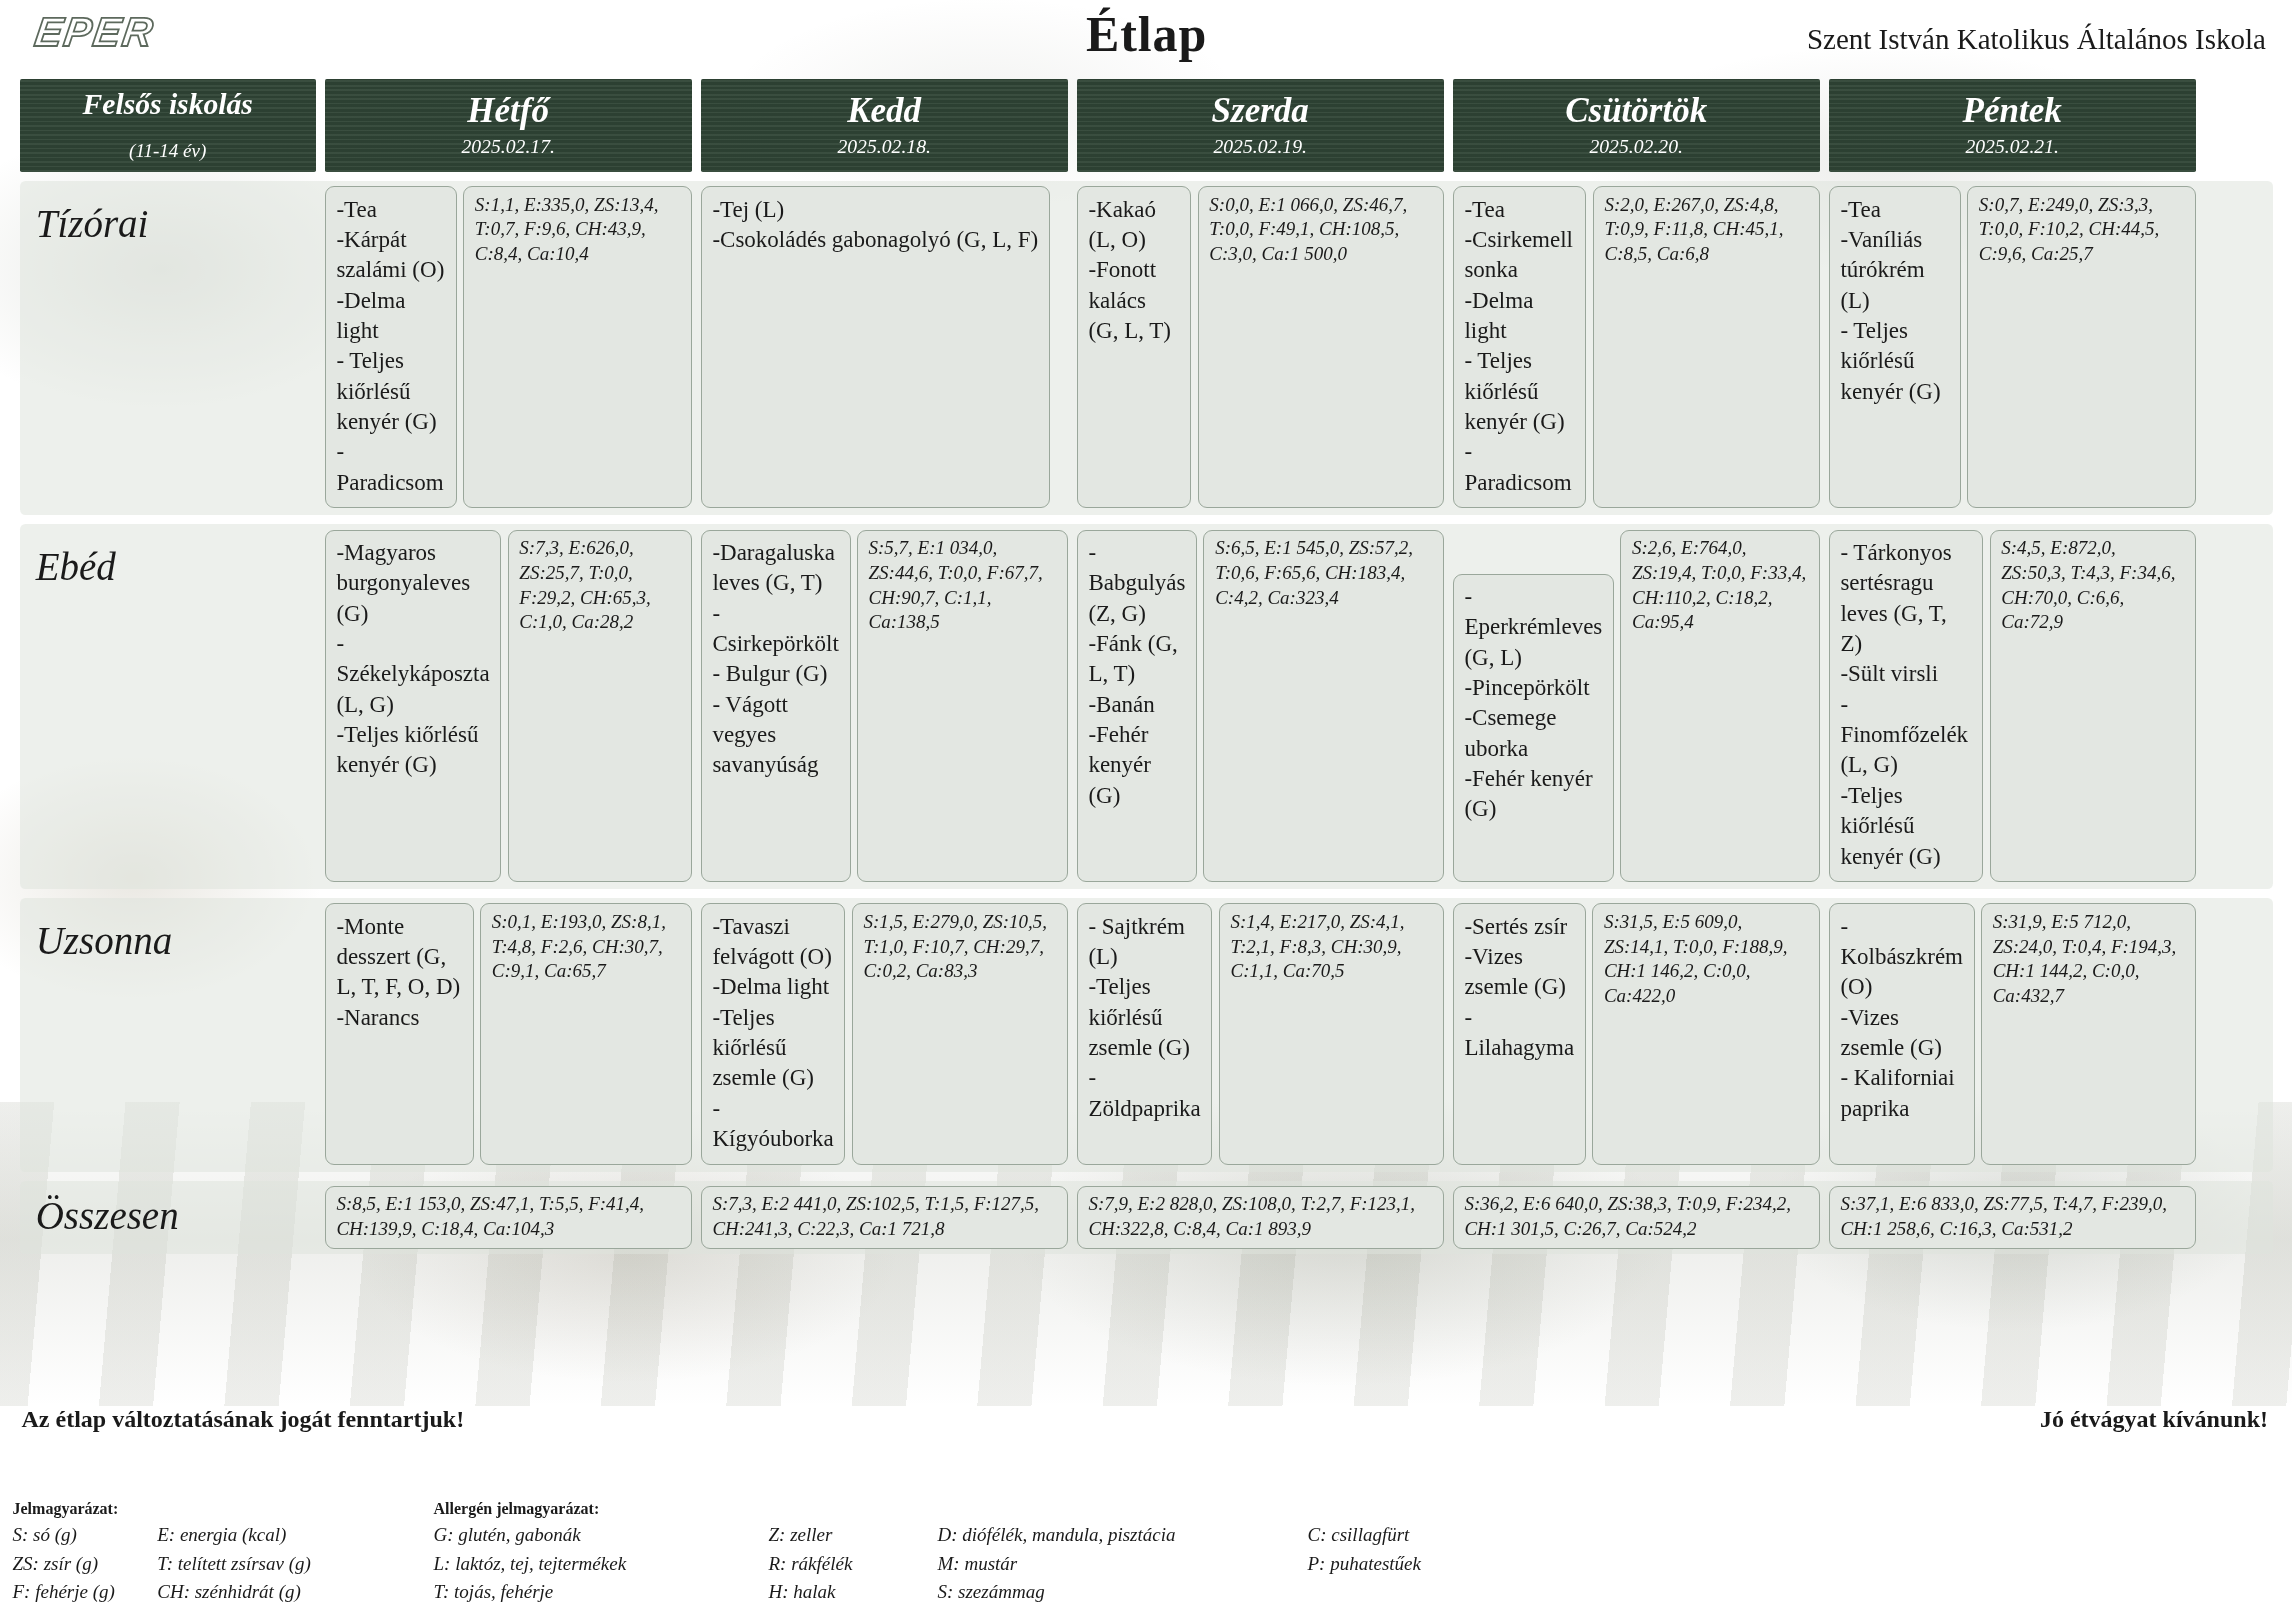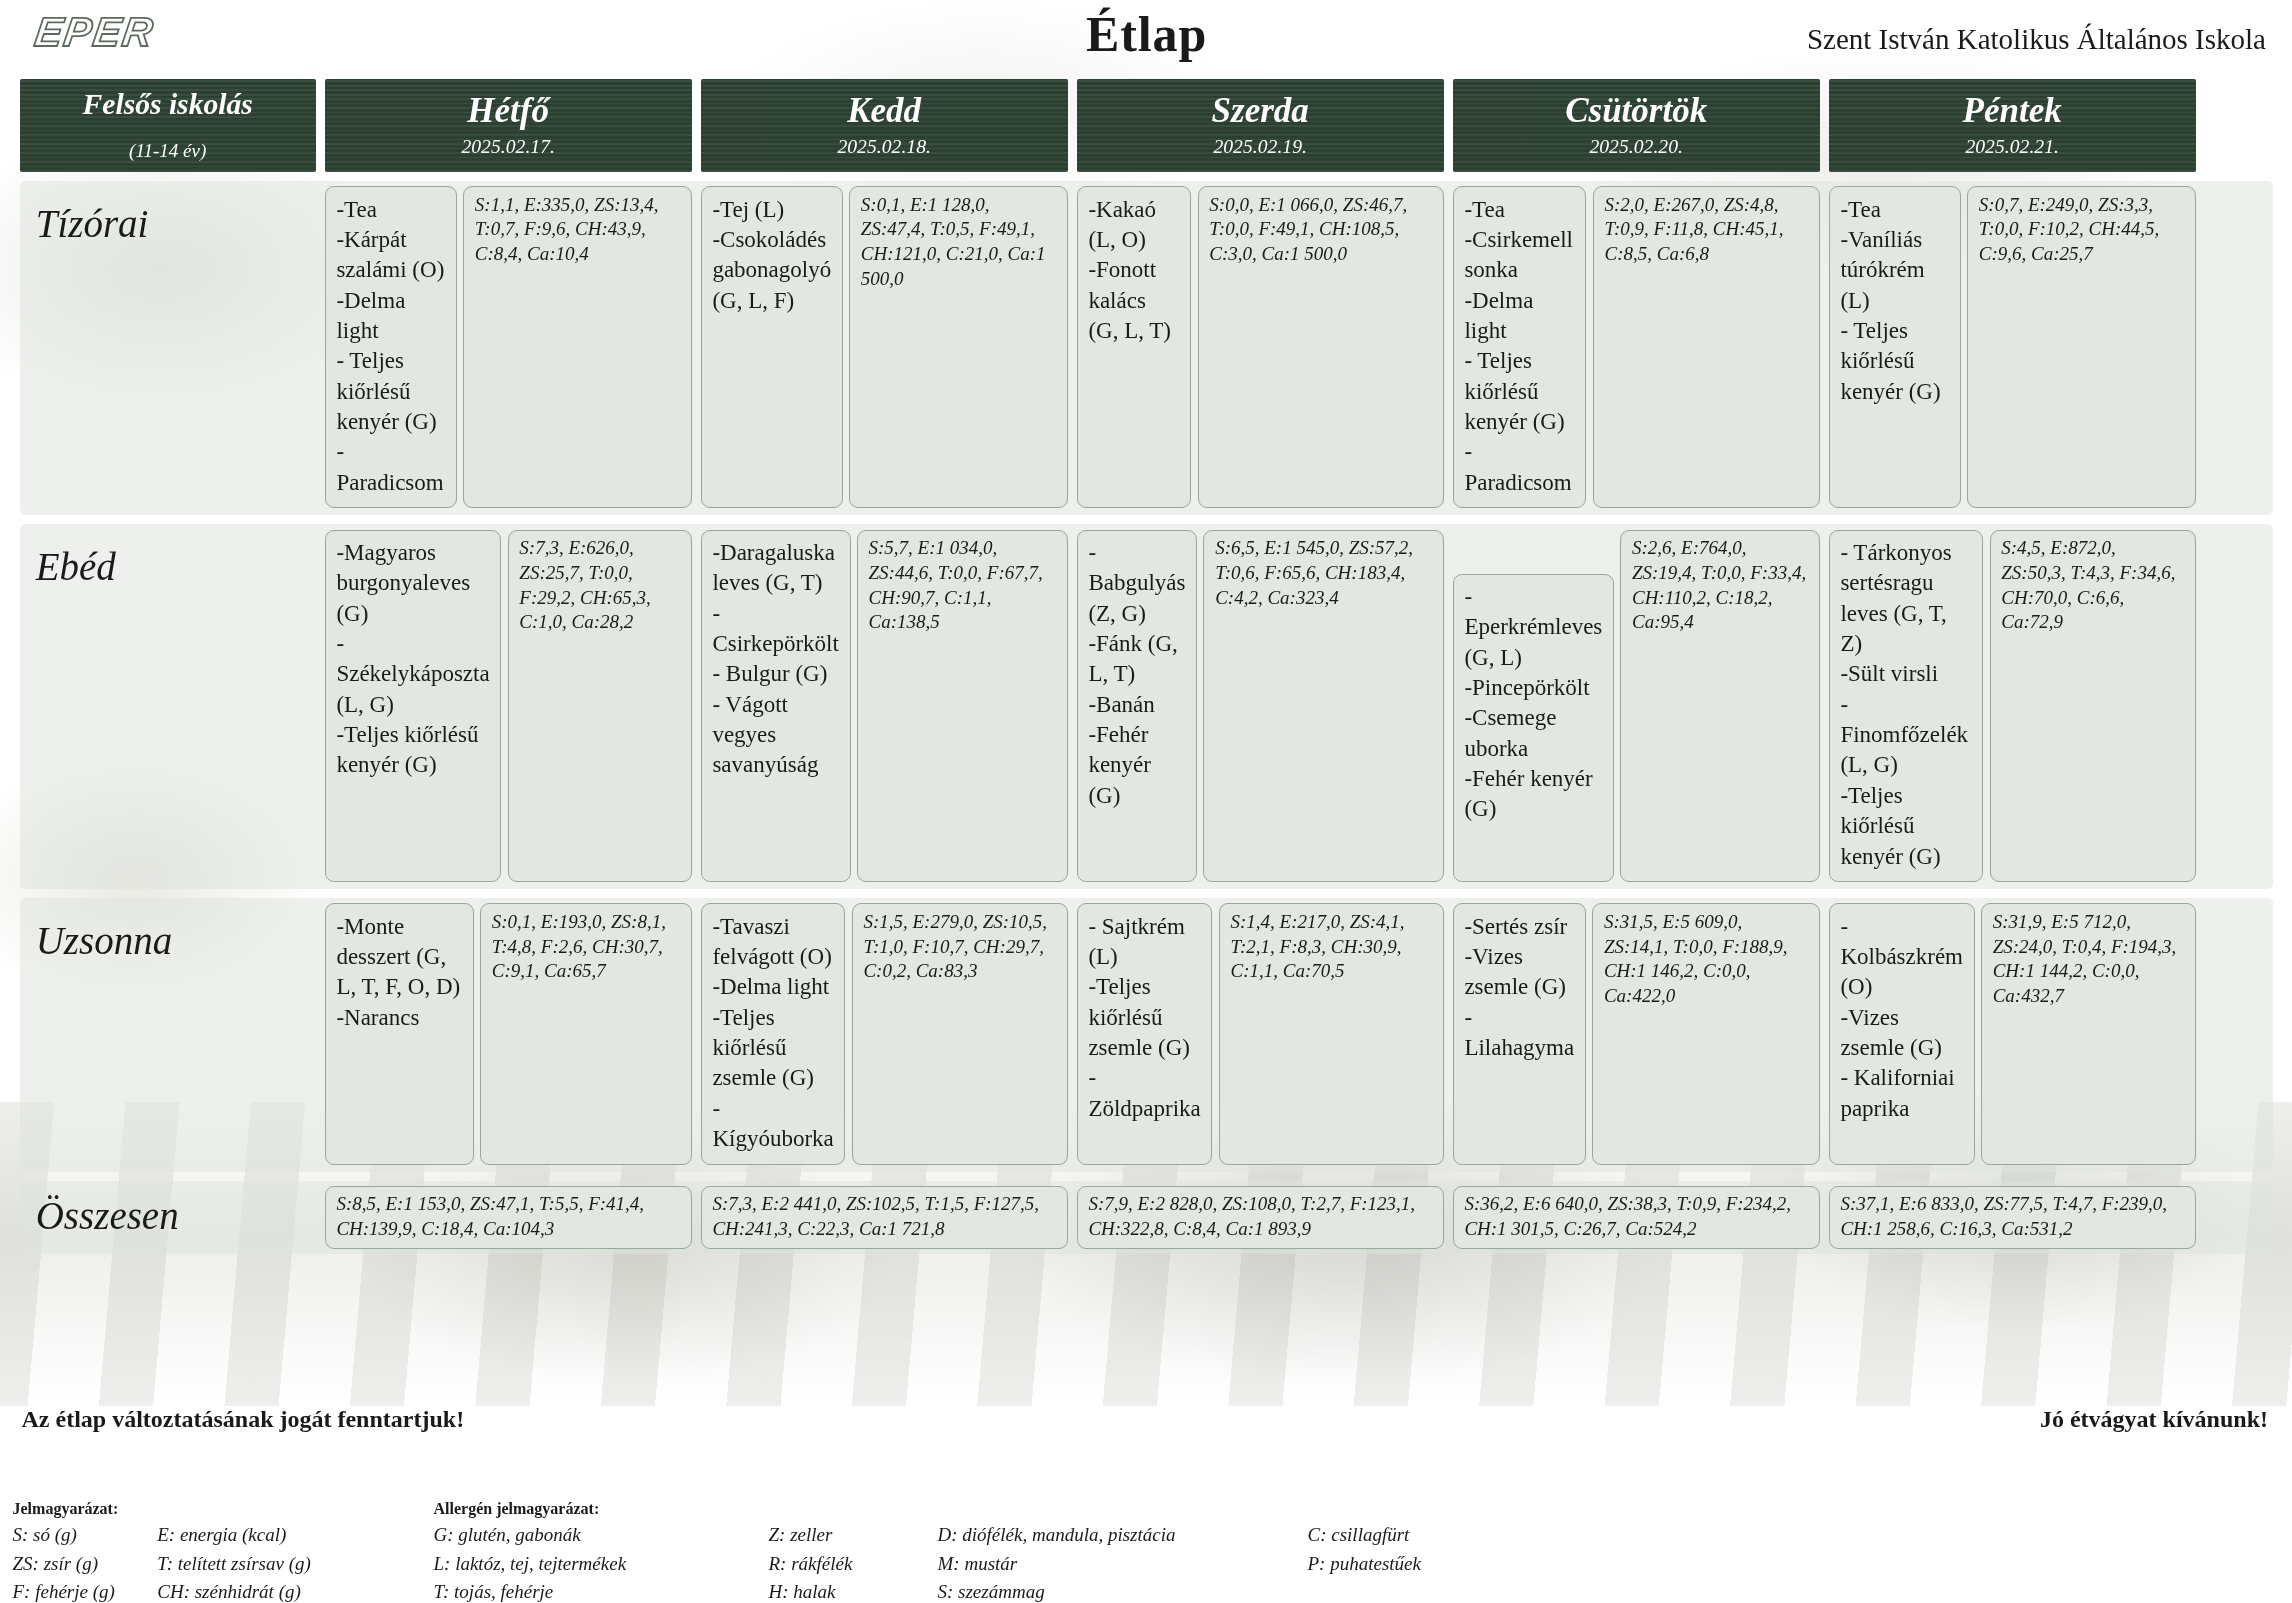--- a/index.html
+++ b/index.html
@@ -196,21 +196,20 @@
       <div class="cell items" style="white-space: pre-line;">-Tea
 -Kárpát szalámi (O)
 -Delma light
 - Teljes kiőrlésű kenyér (G)
 -Paradicsom</div>
       <div class="nutri">S:1,1, E:335,0, ZS:13,4, T:0,7, F:9,6, CH:43,9, C:8,4, Ca:10,4</div>
     </div>
     <div class="cellwrap">
       <div class="cell items" style="white-space: pre-line;">-Tej (L)
 -Csokoládés gabonagolyó (G, L, F)</div>
-      <div class="nutri">S:0,1, E:1 128,0, ZS:47,4, T:0,5, F:49,1, CH:121,0, C:21,0, Ca:1 500,0</div>
     </div>
     <div class="cellwrap">
       <div class="cell items" style="white-space: pre-line;">-Kakaó (L, O)
 -Fonott kalács (G, L, T)</div>
       <div class="nutri">S:0,0, E:1 066,0, ZS:46,7, T:0,0, F:49,1, CH:108,5, C:3,0, Ca:1 500,0</div>
     </div>
     <div class="cellwrap">
       <div class="cell items" style="white-space: pre-line;">-Tea
 -Csirkemell sonka
 -Delma light

